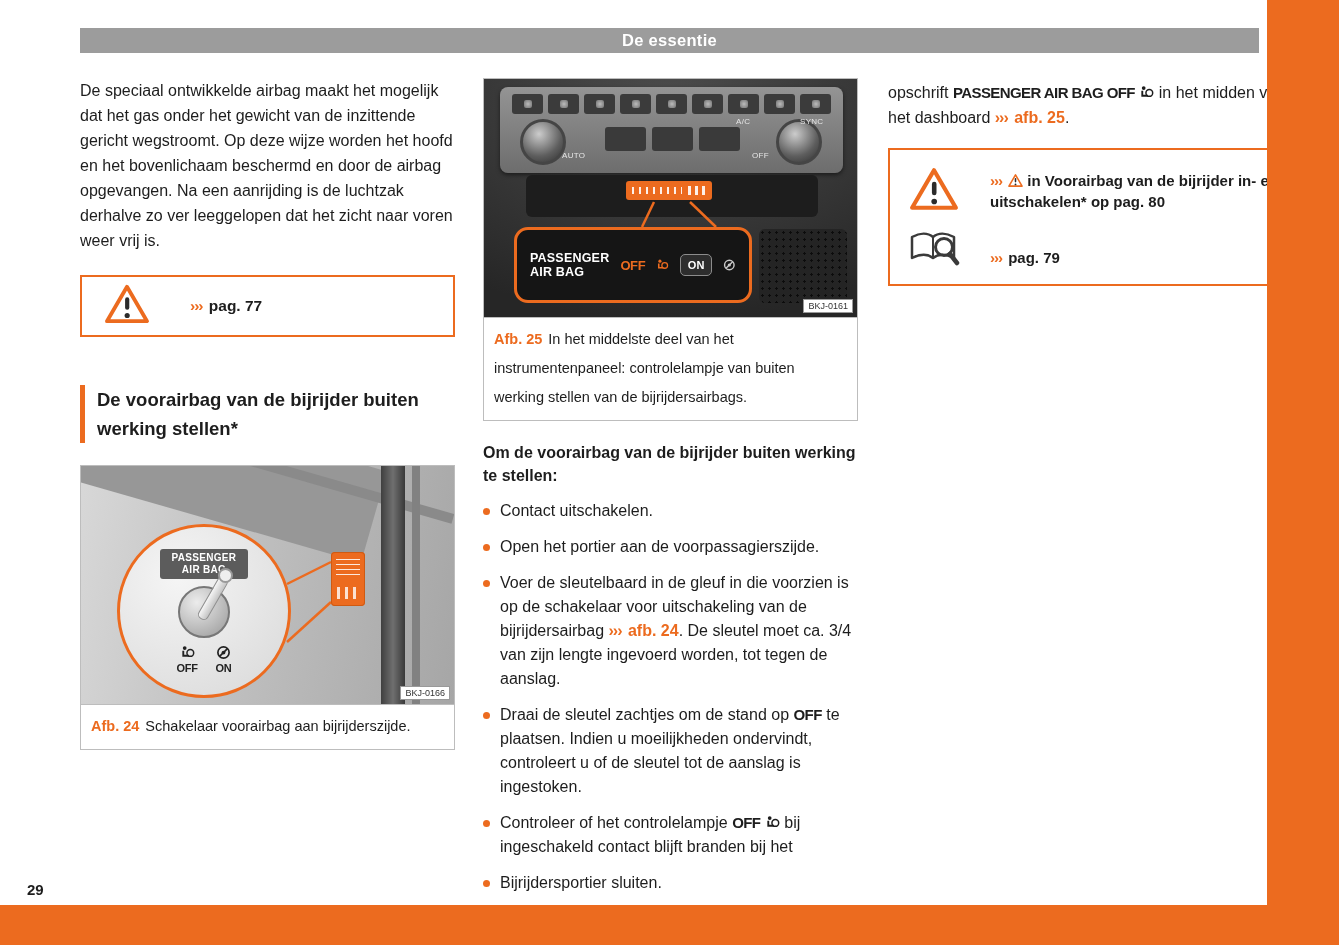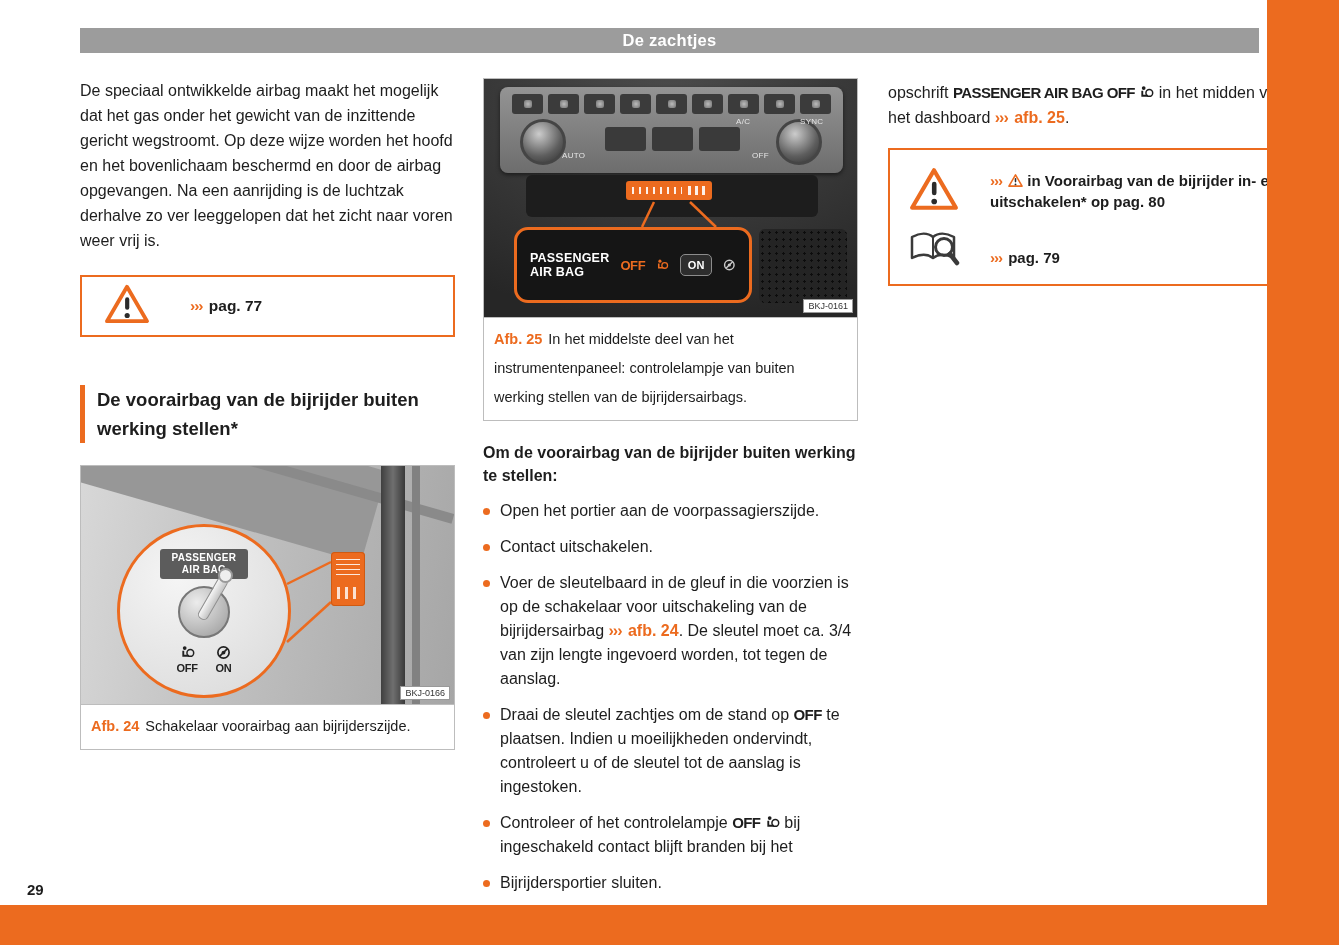--- a/index.html
+++ b/index.html
@@ -111,21 +111,21 @@
     background-image:radial-gradient(#0c0c0c 1.2px,transparent 1.2px);background-size:7px 7px}
 
   
   .subhead{margin-top:20px;font-size:16px;line-height:23px;font-weight:700}
   .bullet{display:flex;gap:10px;margin-top:12px;font-size:16px;line-height:24px}
   .dot{flex:0 0 auto;width:7px;height:7px;border-radius:50%;background:var(--orange);margin-top:9px}
 </style>
 </head>
 <body>
 
-<div class="header-bar">De zachtjes</div>
+<div class="header-bar">De essentie</div>
 <div class="bar-right"></div>
 <div class="bar-bottom"></div>
 <div class="pagenum">29</div>
 
 <div class="col col1">
   <p class="body">De speciaal ontwikkelde airbag maakt het mogelijk dat het gas onder het gewicht van de inzittende gericht wegstroomt. Op deze wijze worden het hoofd en het bovenlichaam beschermd en door de airbag opgevangen. Na een aanrijding is de luchtzak derhalve zo ver leeggelopen dat het zicht naar voren weer vrij is.</p>
 
   <div class="warnbox">
     <span>
       <svg width="46" height="42" viewBox="0 0 48 44">
@@ -252,26 +252,26 @@
     </div>
     <div class="figcap">
       <span class="figlabel">Afb. 25</span><span>In het middelste deel van het instrumentenpaneel: controlelampje van buiten werking stellen van de bijrijdersairbags.</span>
     </div>
   </div>
 
   <div class="subhead">Om de voorairbag van de bijrijder buiten werking te stellen:</div>
 
   <div class="bullet">
     <span class="dot"></span>
+    <div><span>Contact uitschakelen.</span></div>
+  </div>
+
+  <div class="bullet">
+    <span class="dot"></span>
     <div><span>Open het portier aan de voorpassagierszijde.</span></div>
-  </div>
-
-  <div class="bullet">
-    <span class="dot"></span>
-    <div><span>Contact uitschakelen.</span></div>
   </div>
 
   <div class="bullet">
     <span class="dot"></span>
     <div><span>Voer de sleutelbaard in de gleuf in die voorzien is op de schakelaar voor uitschakeling van de bijrijdersairbag </span><span class="arr">›››</span> <span class="xref">afb. 24</span><span>. De sleutel moet ca. 3/4 van zijn lengte ingevoerd worden, tot tegen de aanslag.</span></div>
   </div>
 
   <div class="bullet">
     <span class="dot"></span>
     <div><span>Draai de sleutel zachtjes om de stand op </span><span class="dspl">OFF</span><span> te plaatsen. Indien u moeilijkheden ondervindt, controleert u of de sleutel tot de aanslag is ingestoken.</span></div>

